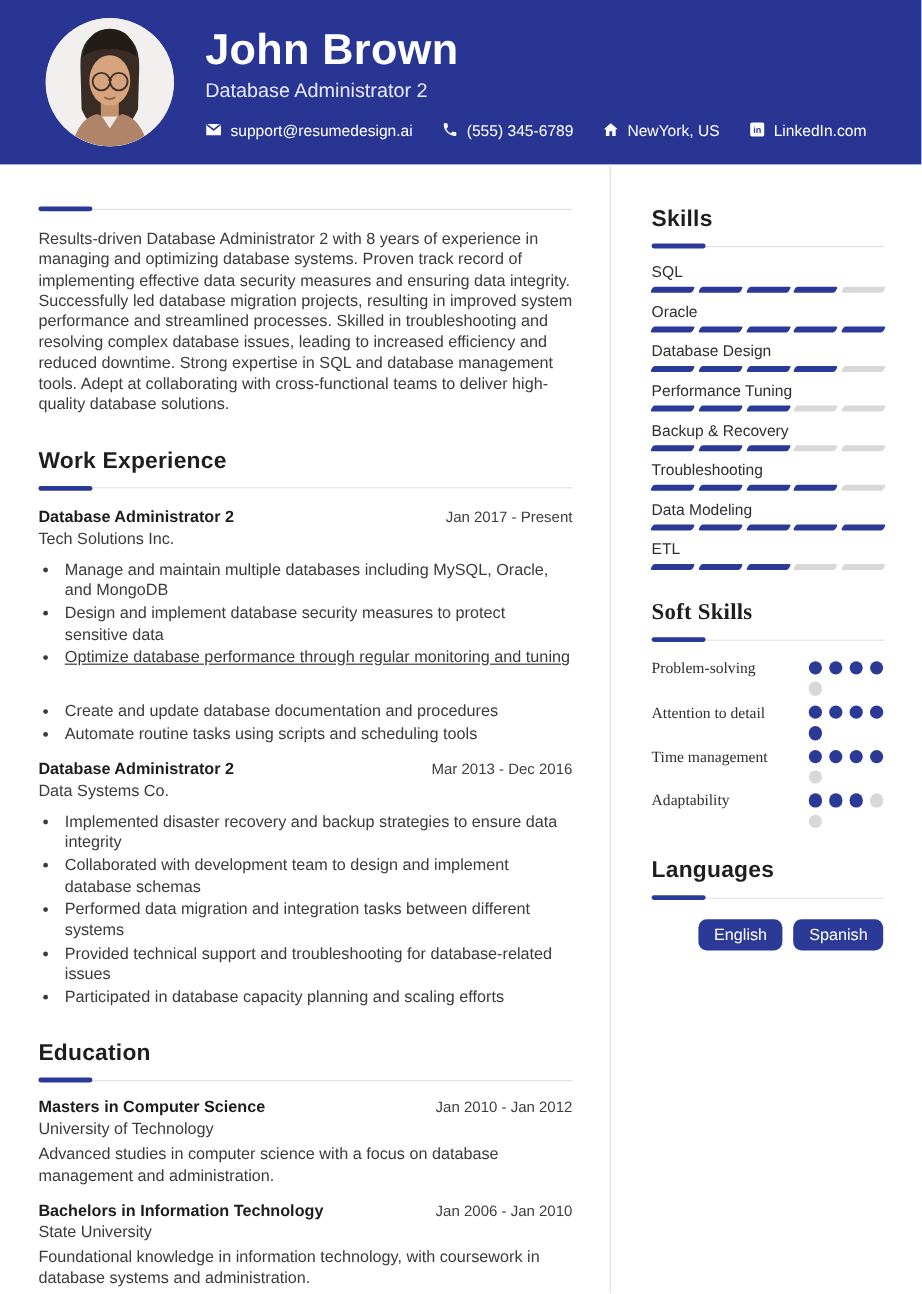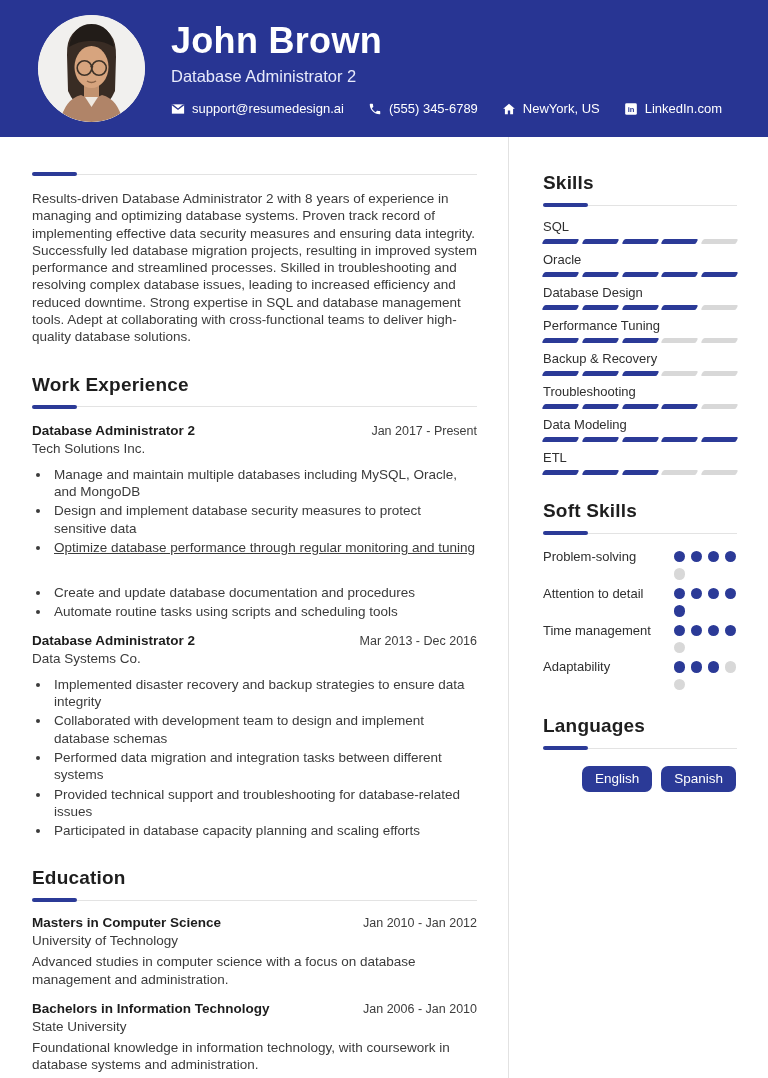--- a/index.html
+++ b/index.html
@@ -42,21 +42,21 @@
     margin-top: 6px;
   }
   .contact-row {
     display: flex;
     align-items: center;
     gap: 24px;
     margin-top: 15px;
   }
   .contact-item {
     display: flex;
-    align-items: flex-end;
+    align-items: flex-start;
     gap: 7px;
     color: #ffffff;
     font-size: 13px;
     cursor: default;
   }
   .contact-item svg { display: block; width: 14px; height: 14px; }
 
   
   .columns {
     display: flex;
@@ -183,21 +183,21 @@
     align-content: flex-start;
     padding-top: 3px;
   }
   .dot {
     width: 11.4px; height: 11.4px;
     border-radius: 50%;
     background: var(--bar-empty, #d3d3d3);
   }
   .dot.filled { background: var(--accent, #2b3a97); }
 
-  section.sec-soft { margin-top: 25px; }
+  section.sec-soft { margin-top: 25px; font-family: Liberation Serif, serif; }
   section.sec-lang { margin-top: 25px; }
   .lang-row { display: flex; gap: 9px; margin-top: 16px; padding-left: 39px; }
   .lang-badge {
     background: var(--accent, #2b3a97);
     color: #ffffff;
     font-size: 13.5px;
     padding: 5px 13px 6px;
     border-radius: 7px;
   }
 </style>

